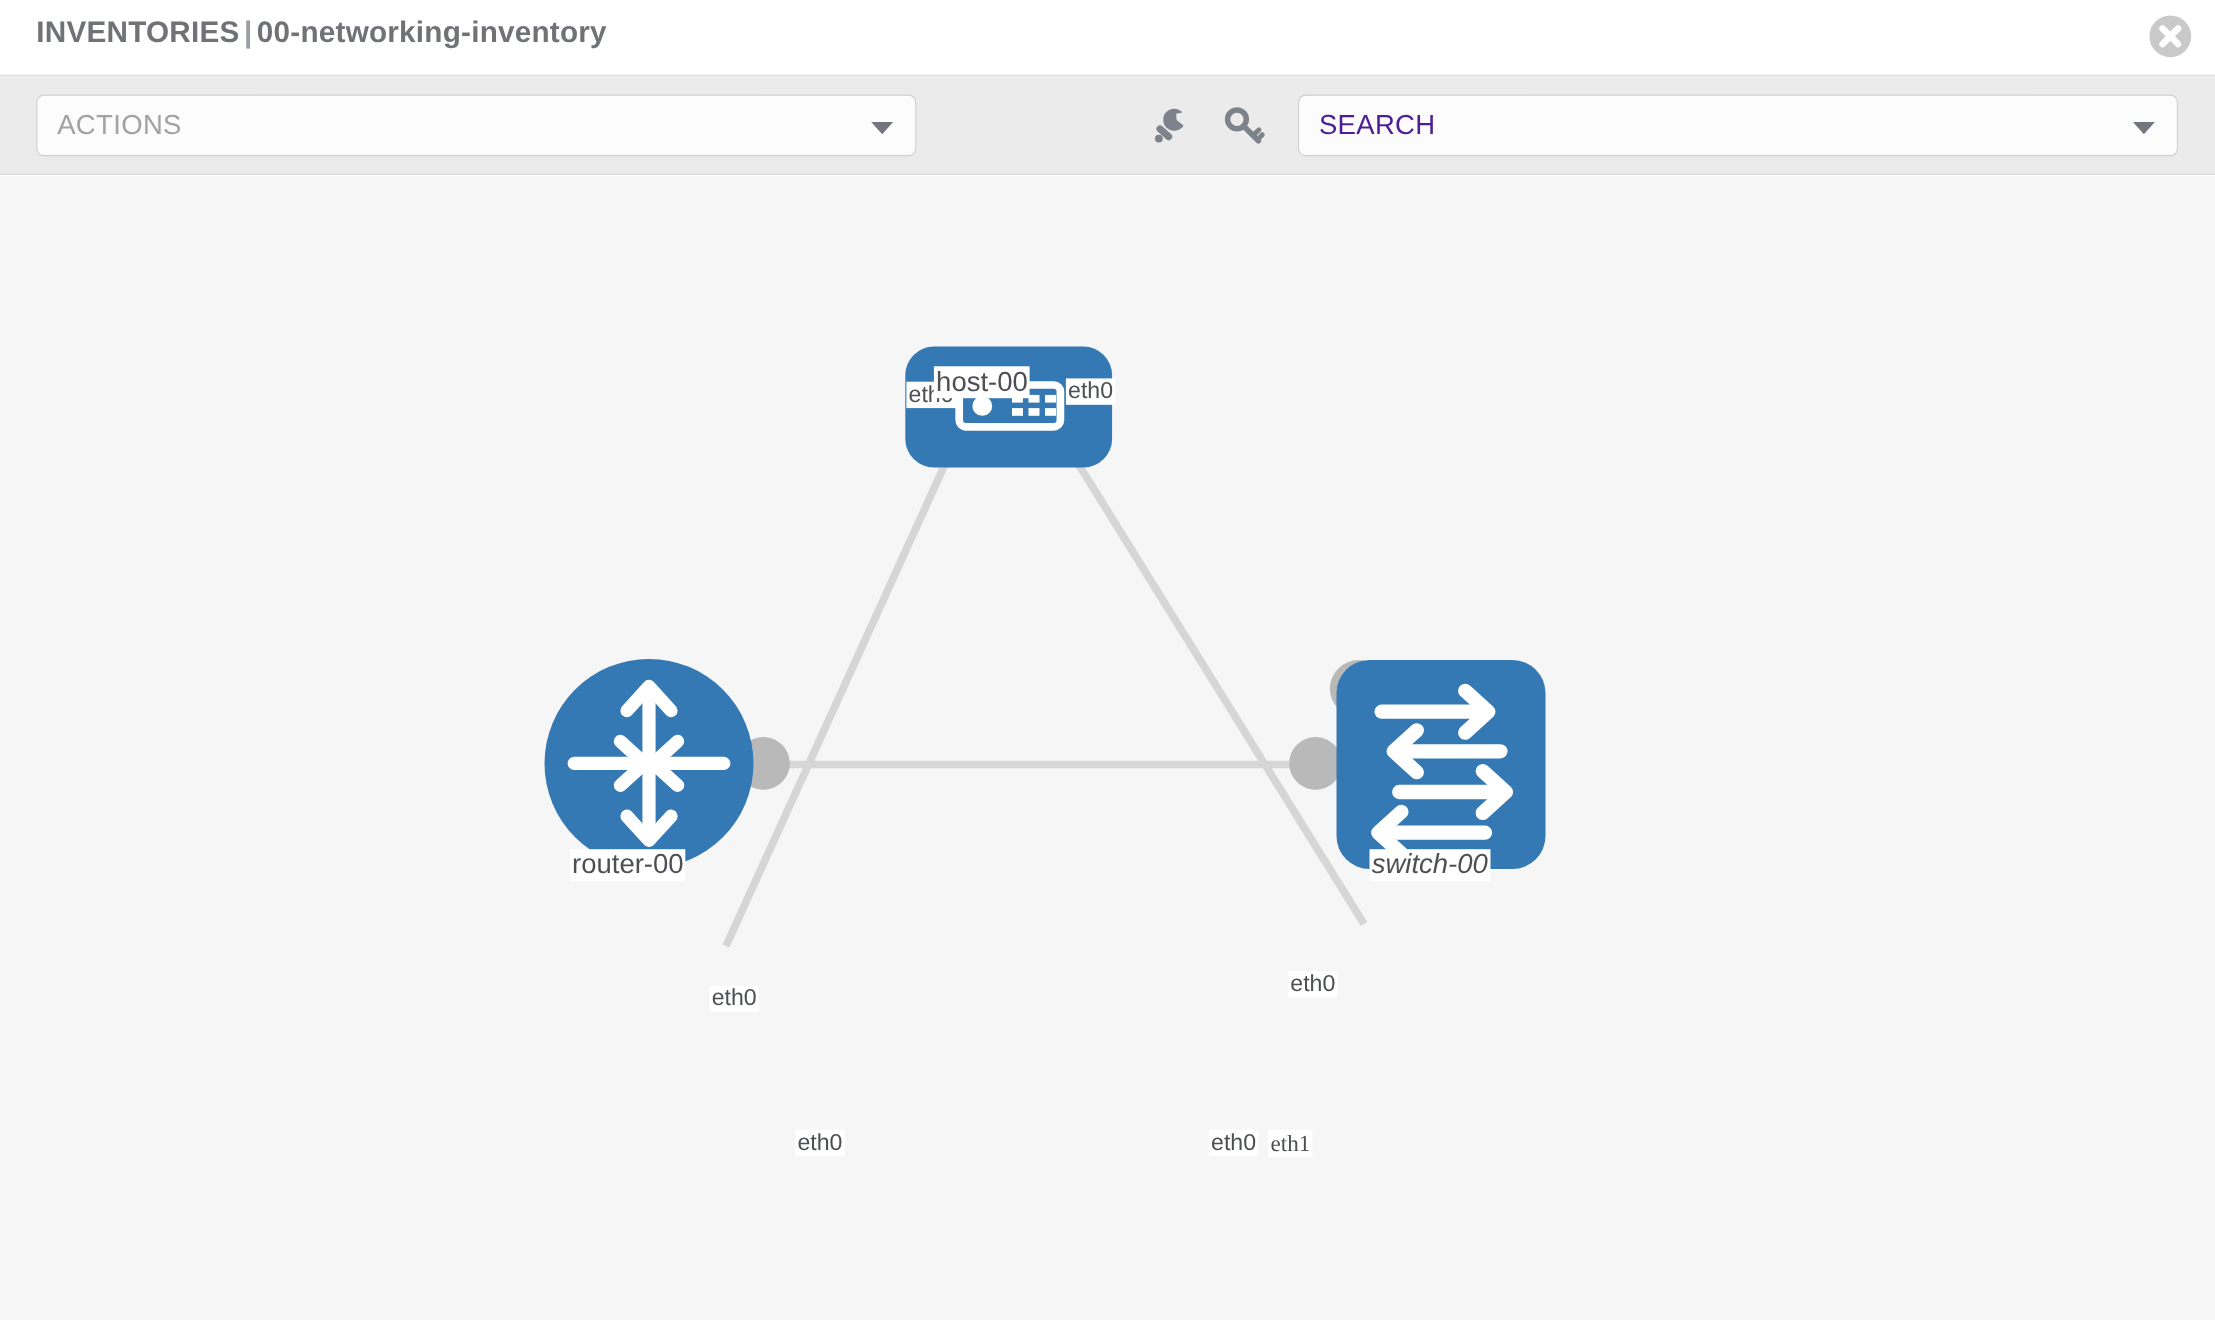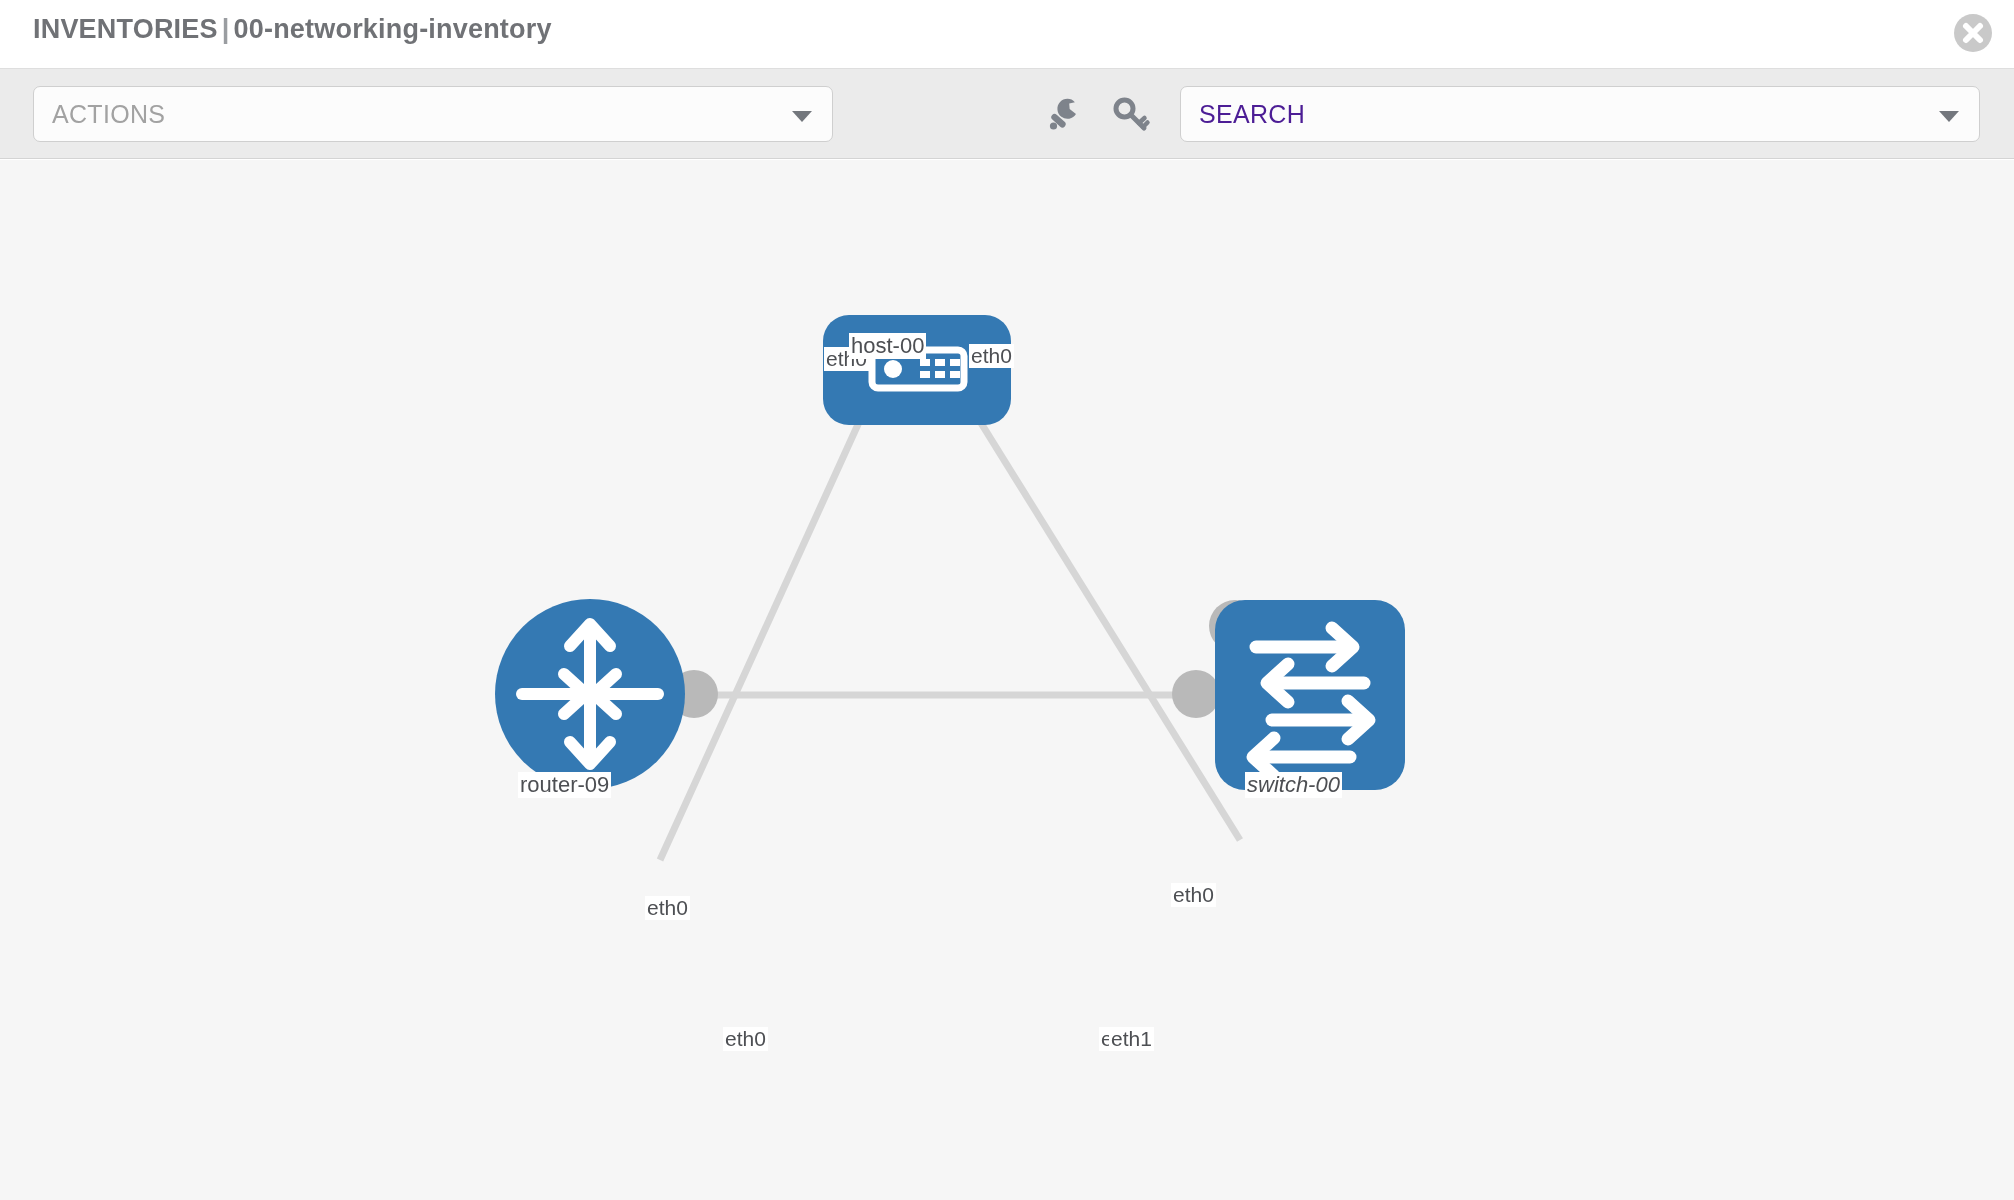--- a/index.html
+++ b/index.html
@@ -78,21 +78,21 @@
   
   .canvas {
     position: absolute; left: 0; top: 160px;
     width: 2014px; height: 1040px;
     background: #f6f6f6;
     overflow: hidden;
   }
   .topology-svg { position: absolute; left: 0; top: 0; }
   .node-label {
     position: absolute;
-    font-size: 22px; color: #4d4f53;
+    font-size: 25px; color: #4d4f53;
     background: #ffffff;
     white-space: nowrap;
     padding: 0 2px;
   }
   .iface-label {
     position: absolute;
     font-size: 21px; color: #4d4f53;
     background: #ffffff;
     white-space: nowrap;
     padding: 0 2px;
@@ -214,20 +214,20 @@
         </g>
       </g>
     </svg>
 
     <span class="iface-label" style="left:824px; top:187px;">eth0</span>
     <span class="iface-label" style="left:969px; top:184px;">eth0</span>
     <span class="iface-label" style="left:645px; top:736px;">eth0</span>
     <span class="iface-label" style="left:1171px; top:723px;">eth0</span>
     <span class="iface-label" style="left:723px; top:867px;">eth0</span>
     <span class="iface-label" style="left:1099px; top:867px;">eth0</span>
-    <span class="iface-label" style="left:1109px; top:867px;">eth1</span>
+    <span class="iface-label" style="left:1153px; top:867px;font-family:Liberation Serif, serif;">eth1</span>
 
     <span class="node-label" style="left:849px; top:173px;">host-00</span>
-    <span class="node-label" style="left:518px; top:612px;">router-09</span>
+    <span class="node-label" style="left:518px; top:612px;">router-00</span>
     <span class="node-label" style="left:1245px; top:612px;font-style:italic;">switch-00</span>
 
   </div>
 </div>
 
 </body></html>

